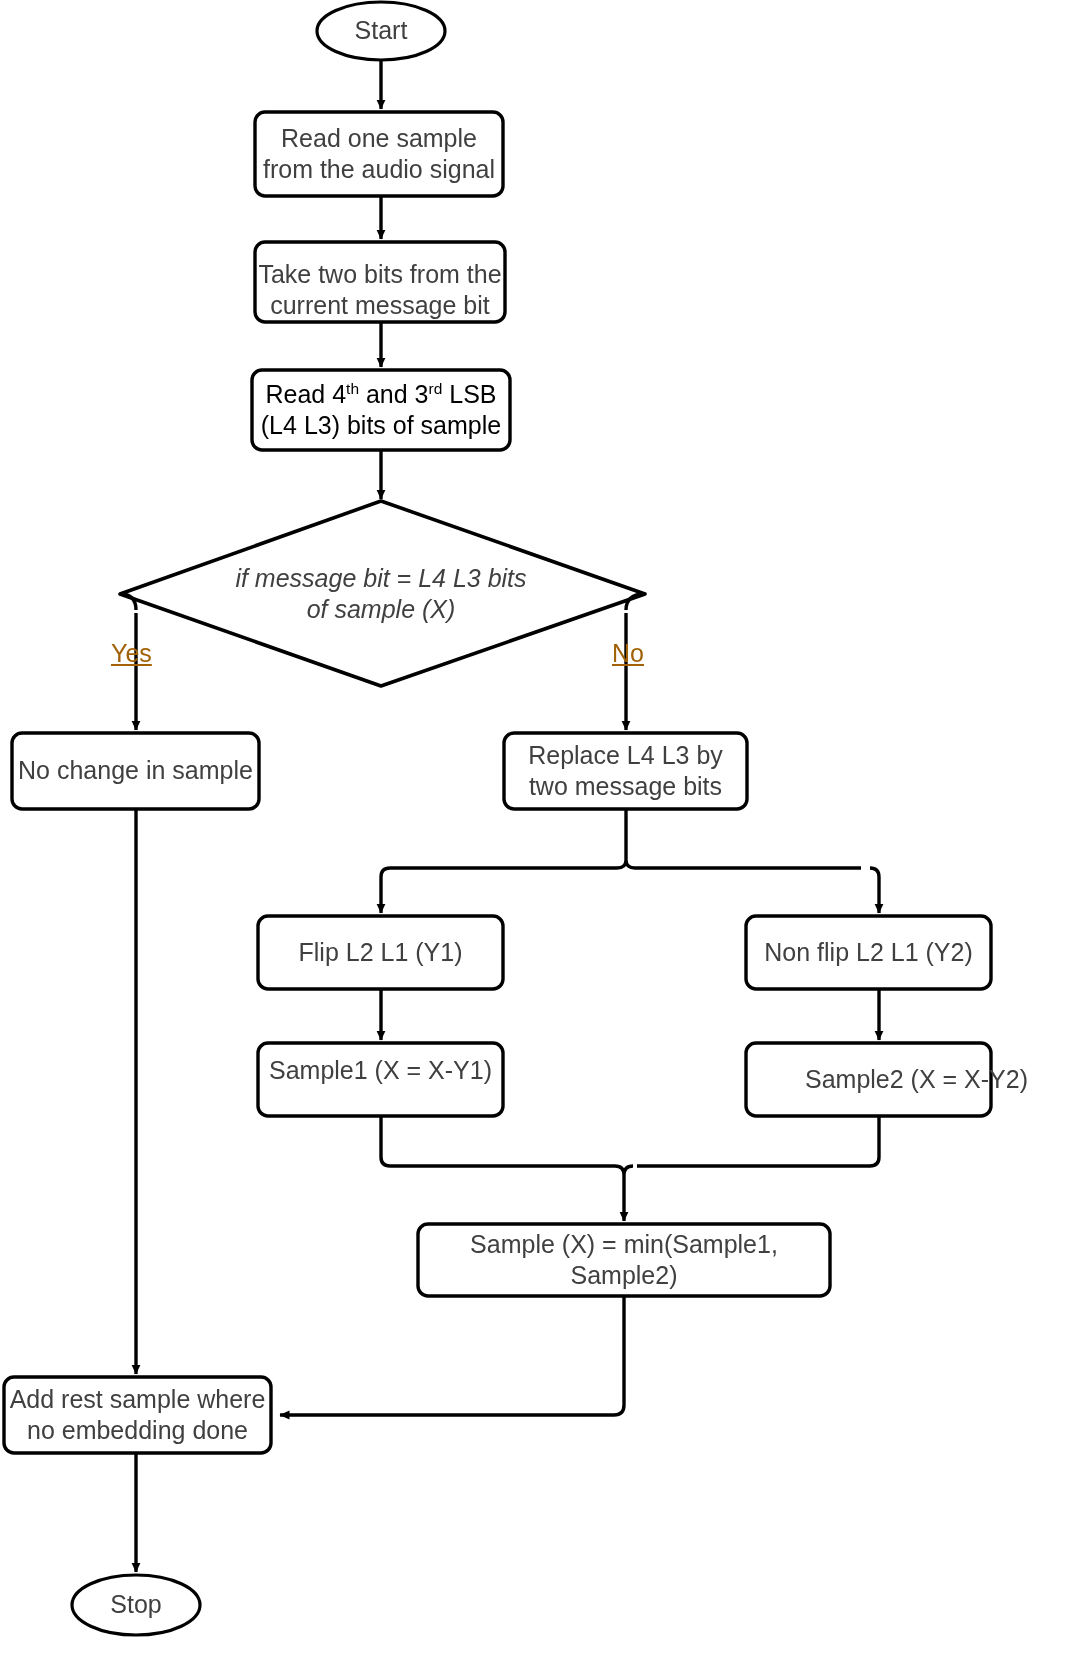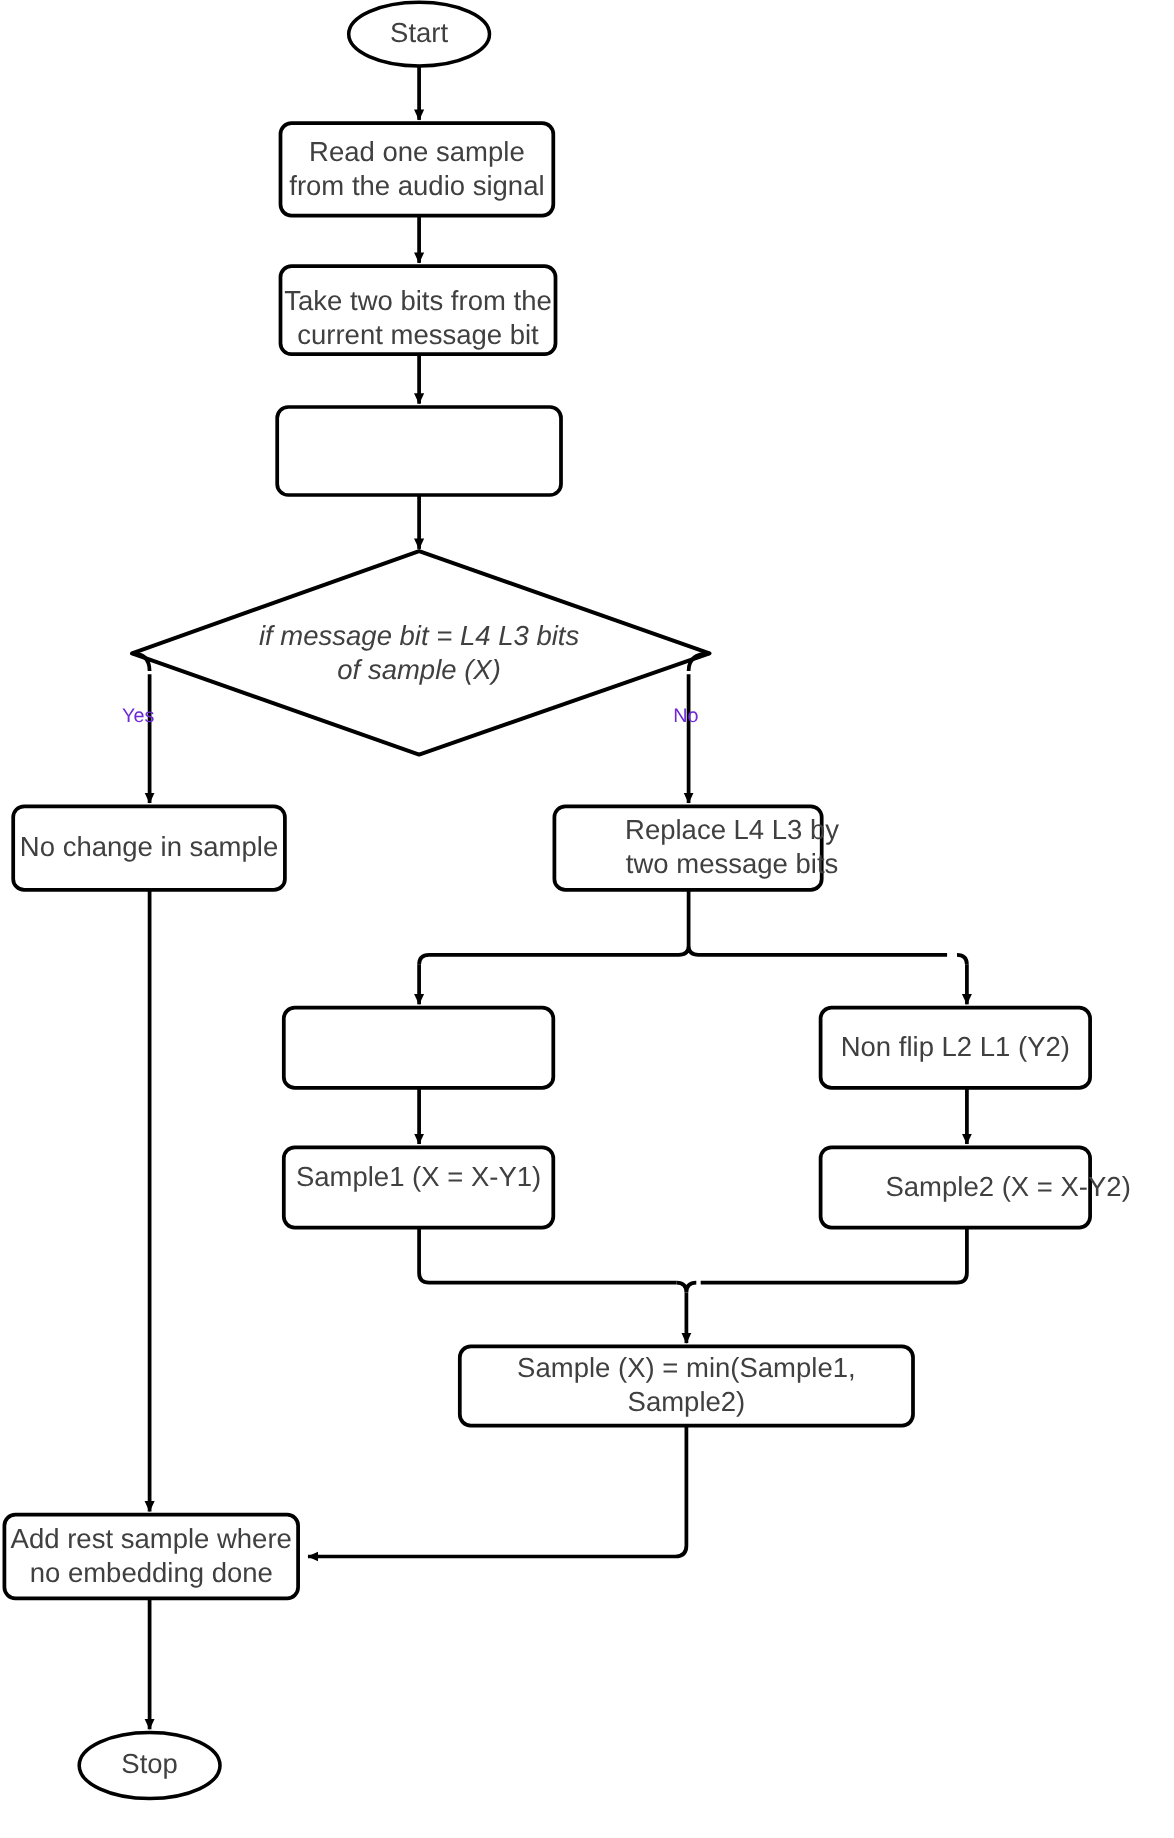--- a/index.html
+++ b/index.html
@@ -30,24 +30,25 @@
     text-align: center;
     color: #404040;
     font-family: "Liberation Sans", sans-serif;
     font-size: 25px;
     line-height: 1.25;
     white-space: pre-line;
     pointer-events: none;
   }
   .edge-label {
     position: absolute;
-    color: #6d28d9;
+    color: #a16207;
     font-family: "Liberation Sans", sans-serif;
-    font-size: 18px;
+    font-size: 25px;
     line-height: 1;
+    text-decoration: underline;
   }
 </style>
 </head>
 <body>
 
 <div id="flowchart-root">
 
   <svg id="flow-svg" viewBox="0 0 1067 1671">
     <defs>
       <marker id="arrow" markerWidth="14" markerHeight="14" refX="9.5" refY="5" orient="auto" markerUnits="userSpaceOnUse">
@@ -121,33 +122,40 @@
   </svg>
 
   <div class="node-label" style="left:317px; top:2px; width:128px; height:58px;">Start</div>
 
   <div class="node-label" style="left:255px; top:112px; width:248px; height:84px;">Read one sample
 from the audio signal</div>
 
   <div class="node-label" style="left:255px; top:242px; width:250px; height:96px;">Take two bits from the
 current message bit</div>
 
+  <div style="position:absolute; left:252px; top:370px; width:258px; height:80px; display:flex; flex-direction:column; align-items:center; justify-content:center;">
+    <div style="position:relative; font-size:25px; color:#000; white-space:nowrap; line-height:1.25;">
+      <span>Read 4</span><sup style="font-size:0.62em; vertical-align:super; line-height:0;">th</sup><span> and 3</span><sup style="font-size:0.62em; vertical-align:super; line-height:0;">rd</sup><span> LSB</span>
+    </div>
+    <div style="font-size:25px; color:#000; white-space:nowrap; line-height:1.25;">(L4 L3) bits of sample</div>
+  </div>
 
   <div class="node-label" style="left:161px; top:558px; width:440px; height:72px;font-style:italic;">if message bit = L4 L3 bits
 of sample (X)</div>
 
   <div class="edge-label" style="left:111px; top:641px;">Yes</div>
 
   <div class="edge-label" style="left:612px; top:641px;">No</div>
 
   <div class="node-label" style="left:12px; top:733px; width:247px; height:76px;">No change in sample</div>
 
-  <div class="node-label" style="left:504px; top:733px; width:243px; height:76px;padding-left:40px;">Replace  L4 L3 by
+  <div class="node-label" style="left:504px; top:733px; width:243px; height:76px;">Replace  L4 L3 by
 two message bits</div>
 
+  <div class="node-label" style="left:258px; top:916px; width:245px; height:73px;">Flip L2 L1 (Y1)</div>
 
   <div class="node-label" style="left:746px; top:916px; width:245px; height:73px;">Non flip L2 L1 (Y2)</div>
 
   <div class="node-label" style="left:258px; top:1043px; width:245px; height:56px;">Sample1 (X = X-Y1)</div>
 
   <div class="node-label" style="left:746px; top:1043px; width:245px; height:73px;padding-left:48px;">Sample2 (X = X-Y2)</div>
 
   <div class="node-label" style="left:418px; top:1224px; width:412px; height:72px;">Sample (X) = min(Sample1, Sample2)</div>
 
   <div class="node-label" style="left:4px; top:1377px; width:267px; height:76px;">Add rest sample where

